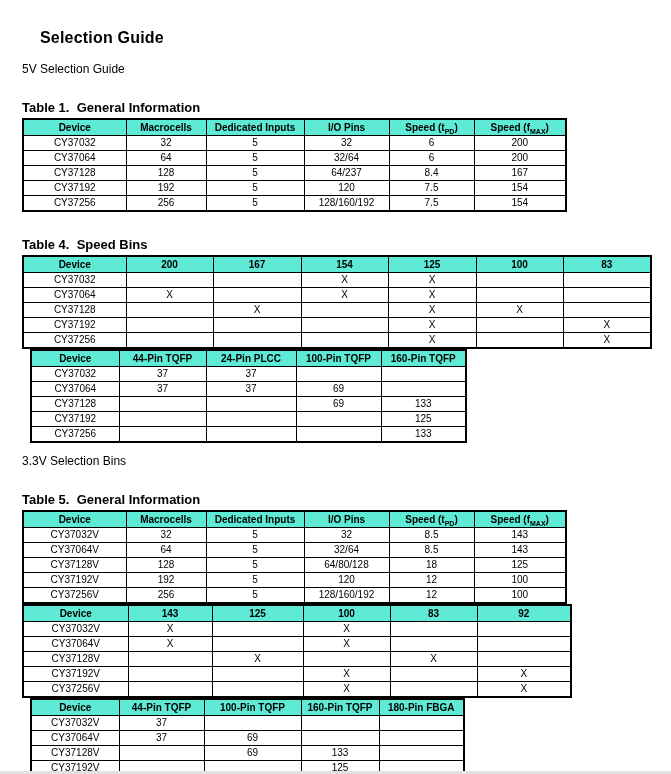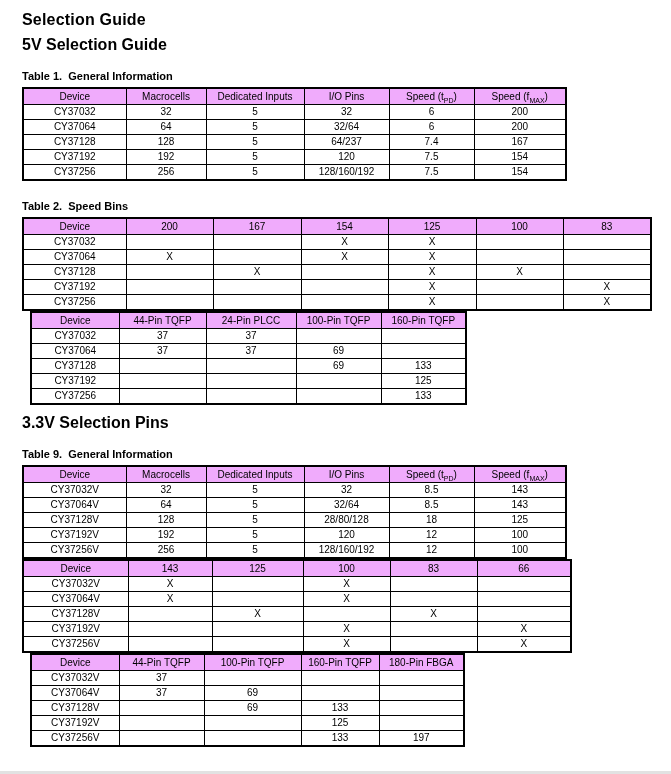--- a/index.html
+++ b/index.html
@@ -6,51 +6,51 @@
   body {
     width:671px; height:774px;
     background:#ffffff;
     font-family:"Liberation Sans", sans-serif;
     color:#000;
     position:relative;
     overflow:hidden;
   }
   .page { padding:12px 0 0 22px; }
   .doc-title {
-    font-size:16px; line-height:15px; font-weight:bold; margin:0;
+    font-size:16px; line-height:15px; font-weight:bold; margin:18px;
     letter-spacing:0.2px;
   }
   .section-heading {
-    font-size:16px; line-height:12px; font-weight:bold; margin:12px 0 0 0;
+    font-size:12px; line-height:12px; font-weight:normal; margin:12px 0 0 0;
   }
   .table-caption {
-    font-size:11px; line-height:11px; font-weight:bold;
-    margin:20px 0 5px 0;
+    font-size:13px; line-height:11px; font-weight:bold;
+    margin:27px 0 5px 0;
     white-space:pre;
   }
   table.data-table {
     border-collapse:collapse;
     table-layout:fixed;
     border:2px solid #000;
   }
   table.data-table.indented { margin-left:8px; }
   table.data-table th, table.data-table td {
     border:1px solid #000;
     font-size:10px;
     text-align:center;
     vertical-align:middle;
     padding:0;
     height:14px;
     line-height:12px;
     overflow:hidden;
     white-space:nowrap;
   }
   table.data-table th {
-    background:#f0abfc;
-    font-weight:normal;
+    background:#5eead4;
+    font-weight:bold;
     height:15px;
   }
   table.data-table sub {
     font-size:7px;
     line-height:0;
   }
   .page-edge {
     position:absolute; left:0; right:0; bottom:0; height:3px;
     background:#e2e2e2;
   }
@@ -97,42 +97,42 @@
             <td>5</td>
             <td>32/64</td>
             <td>6</td>
             <td>200</td>
           </tr>
           <tr>
             <td>CY37128</td>
             <td>128</td>
             <td>5</td>
             <td>64/237</td>
-            <td>7.4</td>
+            <td>8.4</td>
             <td>167</td>
           </tr>
           <tr>
             <td>CY37192</td>
             <td>192</td>
             <td>5</td>
             <td>120</td>
             <td>7.5</td>
             <td>154</td>
           </tr>
           <tr>
             <td>CY37256</td>
             <td>256</td>
             <td>5</td>
             <td>128/160/192</td>
             <td>7.5</td>
             <td>154</td>
           </tr>
         </tbody>
       </table>
-      <div class="table-caption">Table 2.  Speed Bins</div>
+      <div class="table-caption">Table 4.  Speed Bins</div>
       <table class="data-table">
         <colgroup>
           <col style="width: 103px;">
           <col style="width: 87px;">
           <col style="width: 88px;">
           <col style="width: 87px;">
           <col style="width: 88px;">
           <col style="width: 87px;">
           <col style="width: 88px;">
         </colgroup>
@@ -243,22 +243,22 @@
           </tr>
           <tr>
             <td>CY37256</td>
             <td></td>
             <td></td>
             <td></td>
             <td>133</td>
           </tr>
         </tbody>
       </table>
-      <h2 class="section-heading">3.3V Selection Pins</h2>
-      <div class="table-caption">Table 9.  General Information</div>
+      <h2 class="section-heading">3.3V Selection Bins</h2>
+      <div class="table-caption">Table 5.  General Information</div>
       <table class="data-table">
         <colgroup>
           <col style="width: 103px;">
           <col style="width: 80px;">
           <col style="width: 98px;">
           <col style="width: 85px;">
           <col style="width: 85px;">
           <col style="width: 92px;">
         </colgroup>
         <thead>
@@ -285,21 +285,21 @@
             <td>64</td>
             <td>5</td>
             <td>32/64</td>
             <td>8.5</td>
             <td>143</td>
           </tr>
           <tr>
             <td>CY37128V</td>
             <td>128</td>
             <td>5</td>
-            <td>28/80/128</td>
+            <td>64/80/128</td>
             <td>18</td>
             <td>125</td>
           </tr>
           <tr>
             <td>CY37192V</td>
             <td>192</td>
             <td>5</td>
             <td>120</td>
             <td>12</td>
             <td>100</td>
@@ -323,21 +323,21 @@
           <col style="width: 87px;">
           <col style="width: 94px;">
         </colgroup>
         <thead>
           <tr>
             <th>Device</th>
             <th>143</th>
             <th>125</th>
             <th>100</th>
             <th>83</th>
-            <th>66</th>
+            <th>92</th>
           </tr>
         </thead>
         <tbody>
           <tr>
             <td>CY37032V</td>
             <td>X</td>
             <td></td>
             <td>X</td>
             <td></td>
             <td></td>

